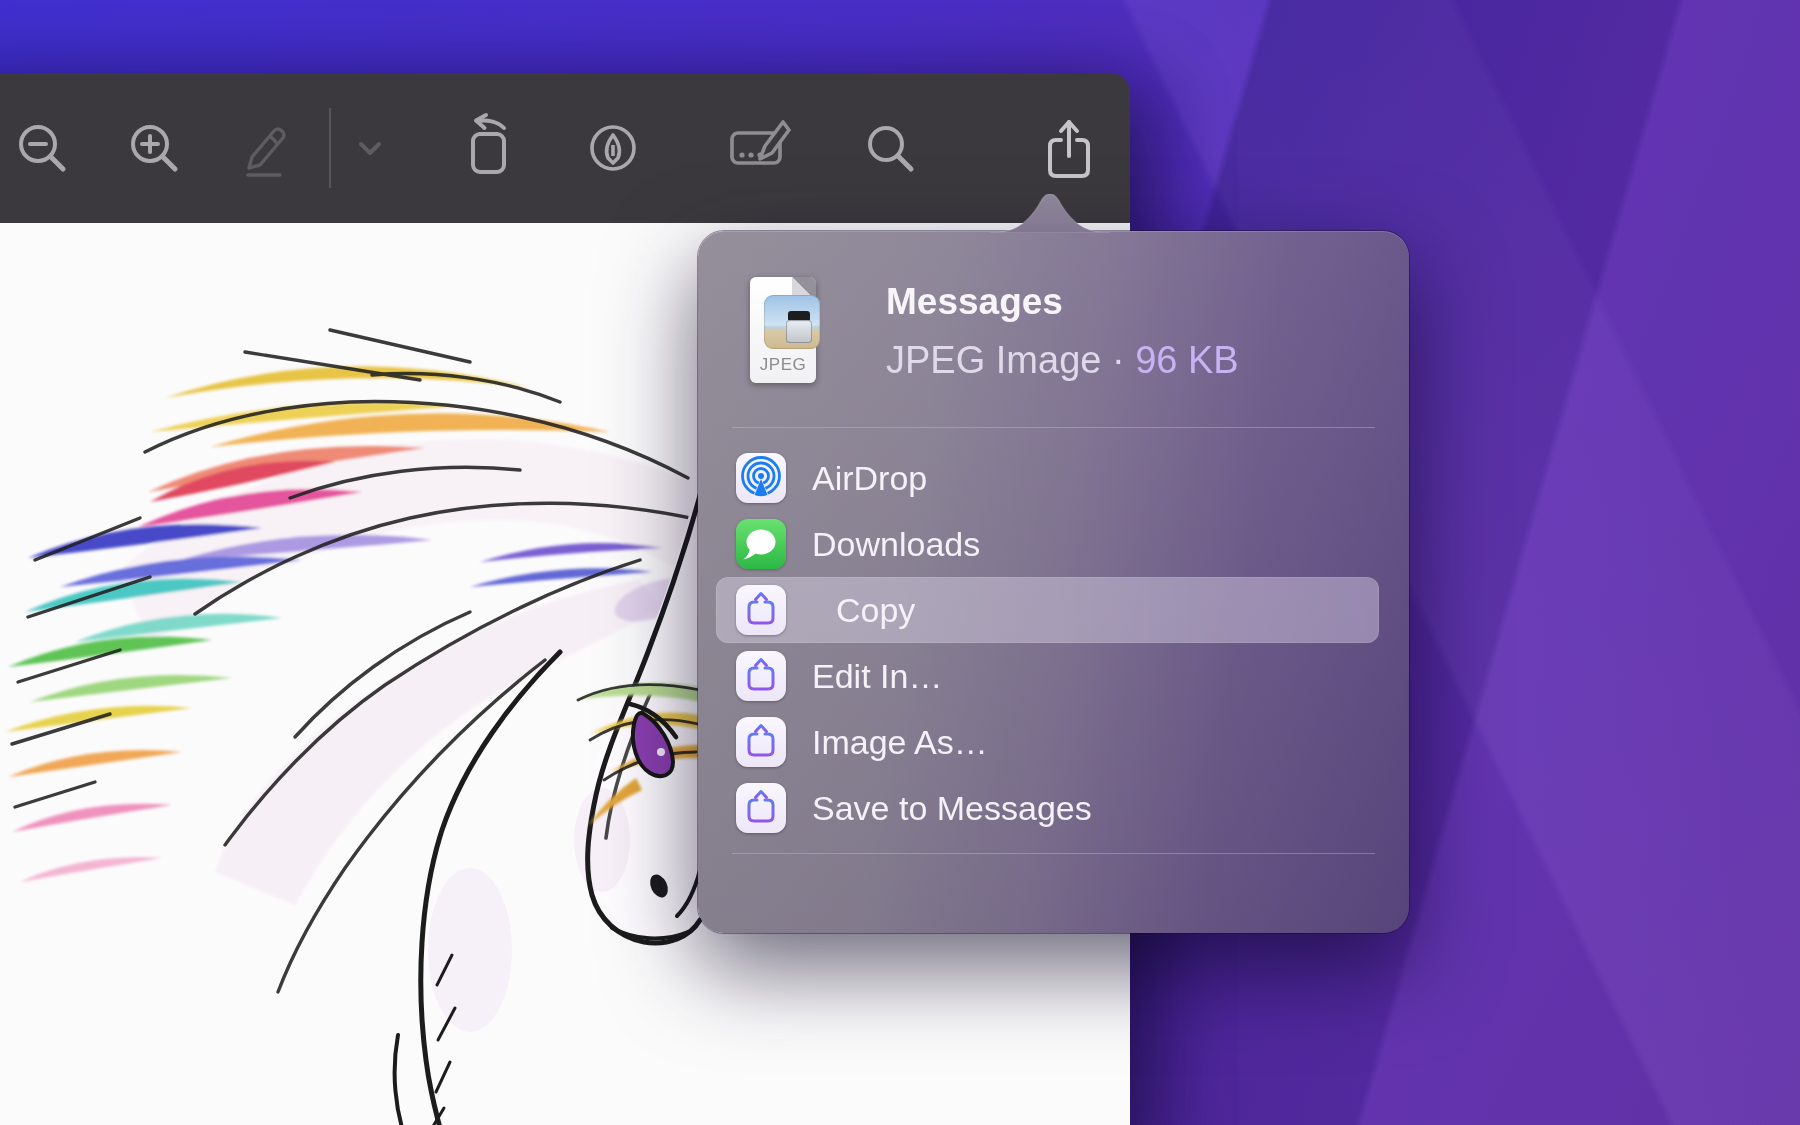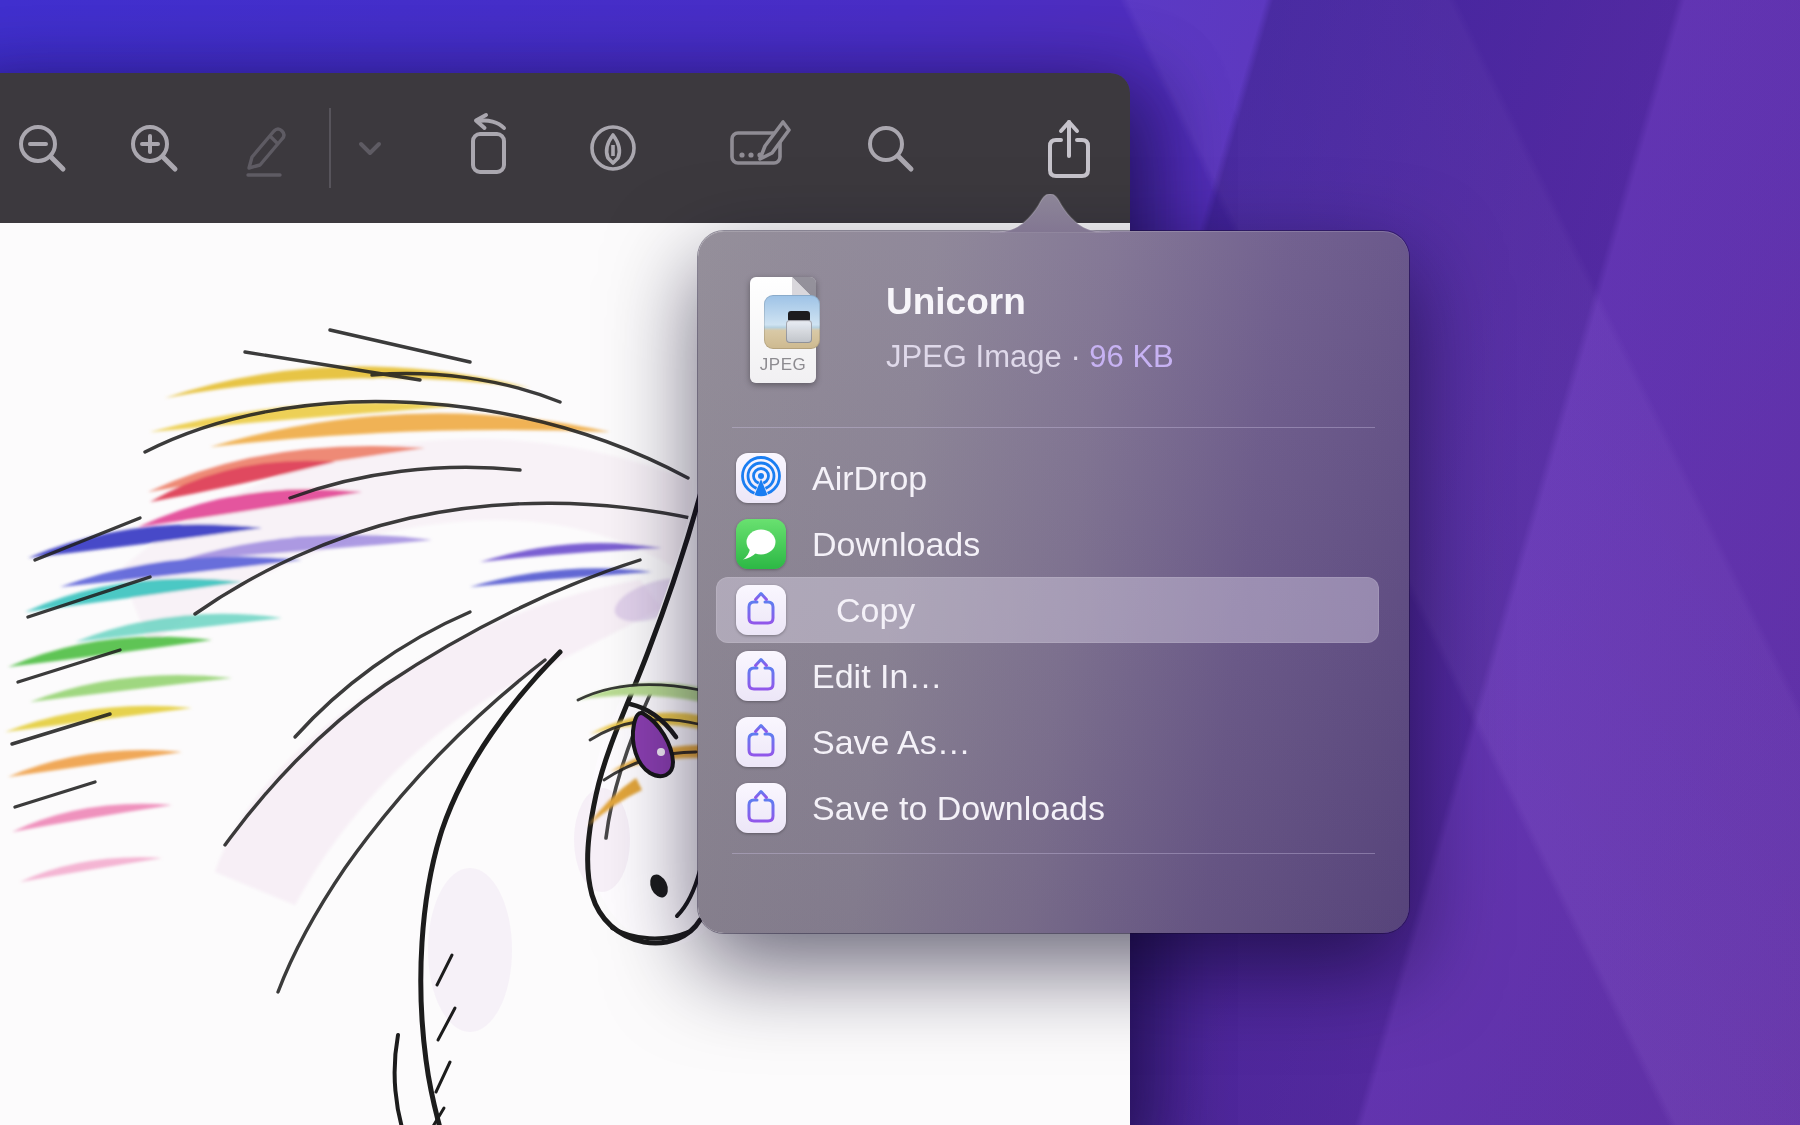--- a/index.html
+++ b/index.html
@@ -49,21 +49,21 @@
     background:linear-gradient(180deg,#9dc2e6 0%,#cfe3f2 55%,#b8d2e0 60%,#d9c9a6 66%,#cdb98f 100%);
     box-shadow:inset 0 0 0 1px rgba(0,0,0,.12);}
   .bottle{position:absolute;right:8px;bottom:6px;width:26px;height:32px;}
   .bottle .cap{position:absolute;left:2px;top:0;width:22px;height:11px;background:#1d1c1e;border-radius:3px;}
   .bottle .glass{position:absolute;left:0;top:9px;width:26px;height:23px;border-radius:4px;
     background:linear-gradient(180deg,rgba(235,238,244,.95),rgba(190,196,206,.9));
     box-shadow:inset 0 0 0 1px rgba(70,70,80,.4);}
   .badge{position:absolute;left:0;right:0;bottom:8px;text-align:center;
     font-size:17px;letter-spacing:.5px;color:#8d8b90;}
   .file-title{position:absolute;left:188px;top:50px;font-size:37px;font-weight:bold;color:#f7f5fa;}
-  .file-meta{position:absolute;left:188px;top:108px;font-size:31px;color:#dfd9ea;}
+  .file-meta{position:absolute;left:188px;top:108px;font-size:38px;color:#dfd9ea;}
   .file-meta .size{color:#c7b2f3;}
   .sep{position:absolute;left:34px;right:34px;height:1px;background:rgba(205,195,230,.38);}
   .sep1{top:196px;} .sep2{top:622px;}
   .menu{position:absolute;left:0;right:0;top:214px;}
   .mrow{position:absolute;left:18px;right:30px;height:66px;border-radius:12px;
     display:flex;align-items:center;padding-left:20px;box-sizing:border-box;cursor:default;}
   .mrow.selected{background:rgba(223,217,237,.42);box-shadow:inset 0 0 0 1px rgba(255,255,255,.10);}
   .mi{width:50px;height:50px;margin-right:26px;flex:0 0 auto;border-radius:12px;position:relative;}
   .mi.card{background:linear-gradient(180deg,#faf7ff,#ece6f7);box-shadow:0 1px 3px rgba(0,0,0,.3);}
   .mi.msg{background:linear-gradient(180deg,#69e170,#2cb845);box-shadow:0 1px 3px rgba(0,0,0,.3);}
@@ -282,21 +282,21 @@
       <div class="page"></div>
       <div class="fold"></div>
       <div class="thumb">
         <div class="bottle">
           <div class="cap"></div>
             <div class="glass"></div>
         </div>
       </div>
       <div class="badge">JPEG</div>
     </div>
-    <div class="file-title">Unicorn</div>
+    <div class="file-title">Messages</div>
     <div class="file-meta">
       <span>JPEG Image</span>
       <span>·</span>
       <span class="size">96 KB</span>
     </div>
   </div>
 
   <div class="sep sep1"></div>
 
   <div class="menu">
@@ -348,30 +348,30 @@
     </div>
 
     <div class="mrow r4">
       <span class="mi card">
         <svg width="50" height="50" viewBox="0 0 50 50" fill="none" stroke="url(#pgrad)" stroke-width="3" stroke-linecap="round" stroke-linejoin="round">
           <path d="M21 17 H18 Q13 17 13 22 V 33 Q13 38 18 38 H 32 Q 37 38 37 33 V 22 Q 37 17 32 17 H 29"></path>
           <line x1="25" y1="26" x2="25" y2="9"></line>
           <path d="M19.5 14.5 L25 8.5 L30.5 14.5"></path>
         </svg>
       </span>
-      <span class="mlabel">Save As…</span>
+      <span class="mlabel">Image As…</span>
     </div>
 
     <div class="mrow r5">
       <span class="mi card">
         <svg width="50" height="50" viewBox="0 0 50 50" fill="none" stroke="url(#pgrad)" stroke-width="3" stroke-linecap="round" stroke-linejoin="round">
           <path d="M21 17 H18 Q13 17 13 22 V 33 Q13 38 18 38 H 32 Q 37 38 37 33 V 22 Q 37 17 32 17 H 29"></path>
           <line x1="25" y1="26" x2="25" y2="9"></line>
           <path d="M19.5 14.5 L25 8.5 L30.5 14.5"></path>
         </svg>
       </span>
-      <span class="mlabel">Save to Downloads</span>
+      <span class="mlabel">Save to Messages</span>
     </div>
   </div>
 
   <div class="sep sep2"></div>
 
 </div>
 
 </body></html>

